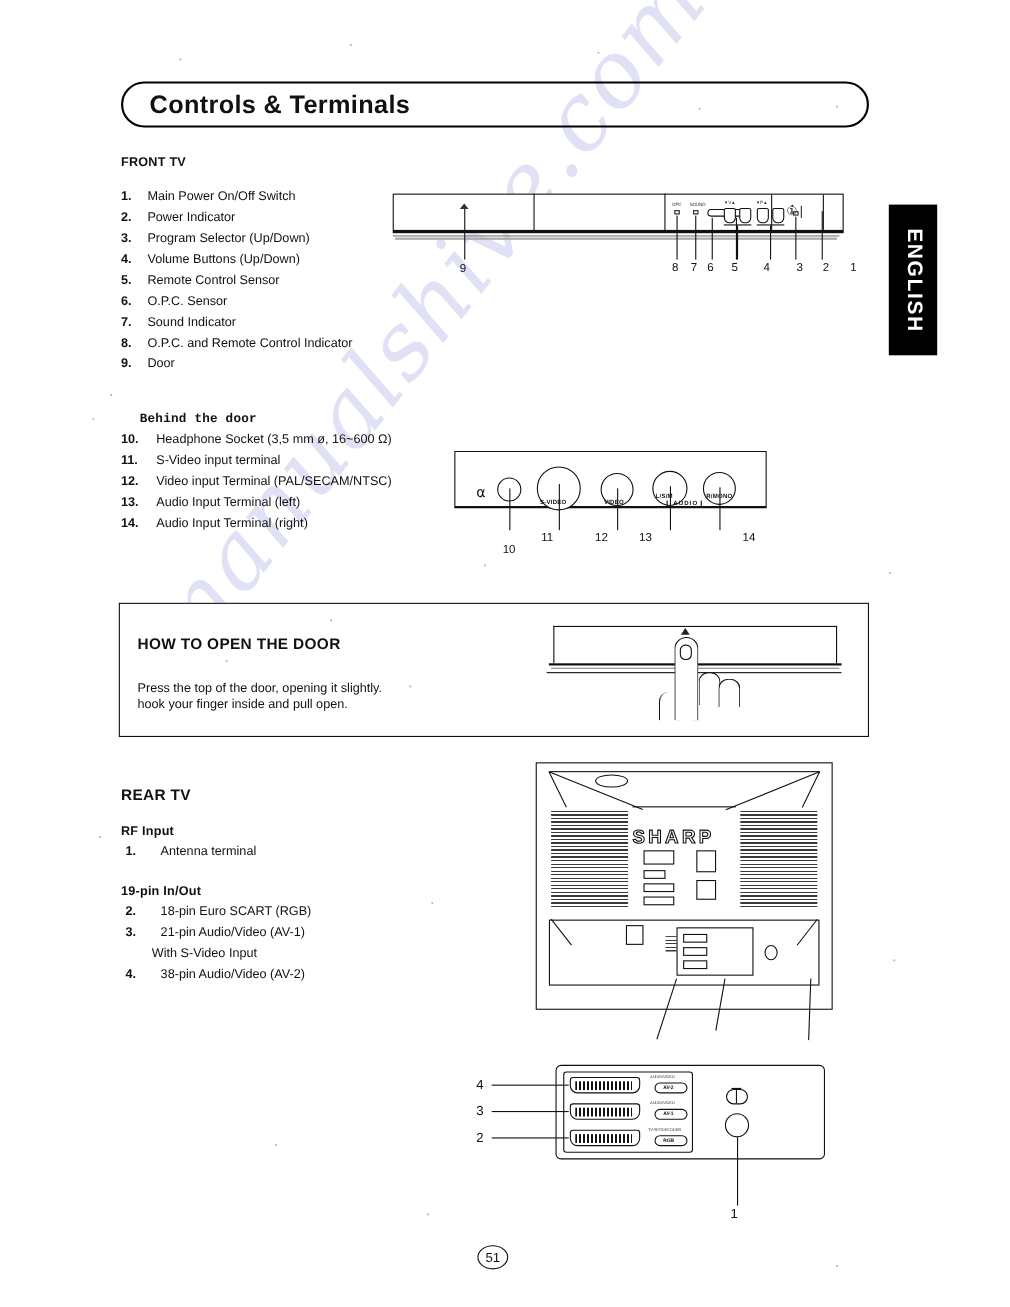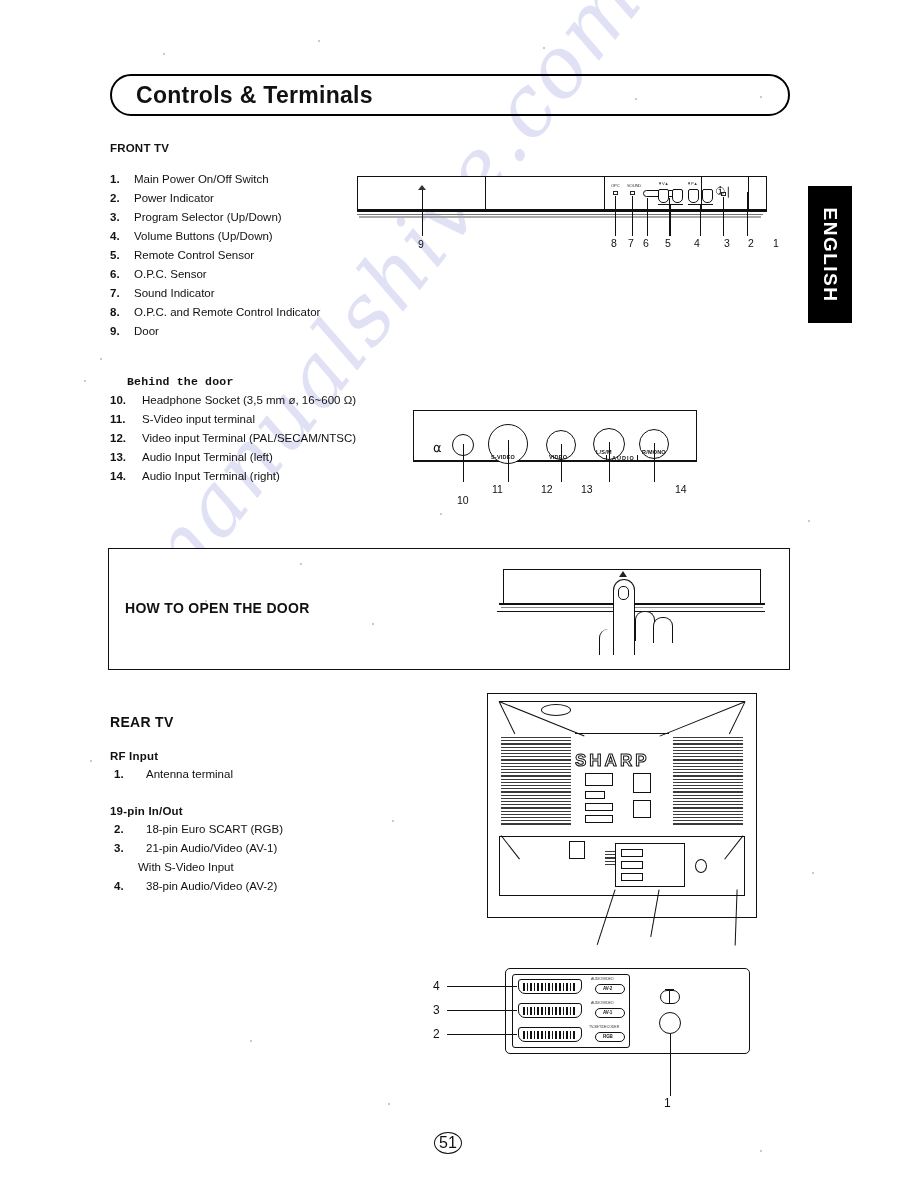--- a/index.html
+++ b/index.html
@@ -290,21 +290,20 @@
     box-sizing: border-box;
     background: #fff;
   }
   .howto-title {
     position: absolute;
     left: 16px;
     top: 28px;
     font-size: 14px;
     font-weight: bold;
     letter-spacing: .3px;
-    margin-top: 23px;
   }
   .howto-body {
     position: absolute;
     left: 16px;
     top: 70px;
     font-size: 11.5px;
     line-height: 15px;
   }
   .door-ill {
     position: absolute;
@@ -557,21 +556,21 @@
     position: absolute;
     left: 434px;
     top: 1132px;
     width: 28px;
     height: 22px;
     border: 1.4px solid #111;
     border-radius: 50%;
     box-sizing: border-box;
     text-align: center;
     line-height: 20px;
-    font-size: 16px;
+    font-size: 12px;
   }
 </style>
 </head>
 <body>
 
 <div class="watermark">manualshive.com</div>
 
 <div class="title-pill">
   <div class="pill-text">Controls &amp; Terminals</div>
 </div>
@@ -726,20 +725,24 @@
 
   <div class="calloutnum" style="left:44px; top:84px;">10</div>
   <div class="calloutnum" style="left:79px; top:73px;">11</div>
   <div class="calloutnum" style="left:128px; top:73px;">12</div>
   <div class="calloutnum" style="left:168px; top:73px;">13</div>
   <div class="calloutnum" style="left:262px; top:73px;">14</div>
 </div>
 
 <div class="howto-box">
   <div class="howto-title">HOW TO OPEN THE DOOR</div>
+  <div class="howto-body">
+    <div>Press the top of the door, opening it slightly.</div>
+    <div>hook your finger inside and pull open.</div>
+  </div>
 
   <div class="door-ill">
     <div class="di-slab"></div>
     <div class="di-line" style="left:4px; top:36px; width:266px; height:2px;"></div>
     <div class="di-line" style="left:6px; top:40px; width:262px; height:1px; background:#888;"></div>
     <div class="di-line" style="left:2px; top:44px; width:268px; height:1.3px;"></div>
     <div class="di-knuckle" style="left:140px; top:44px; width:20px; height:30px;"></div>
     <div class="di-knuckle" style="left:158px; top:50px; width:20px; height:26px;"></div>
     <div class="di-finger"></div>
     <div class="di-nail"></div>

